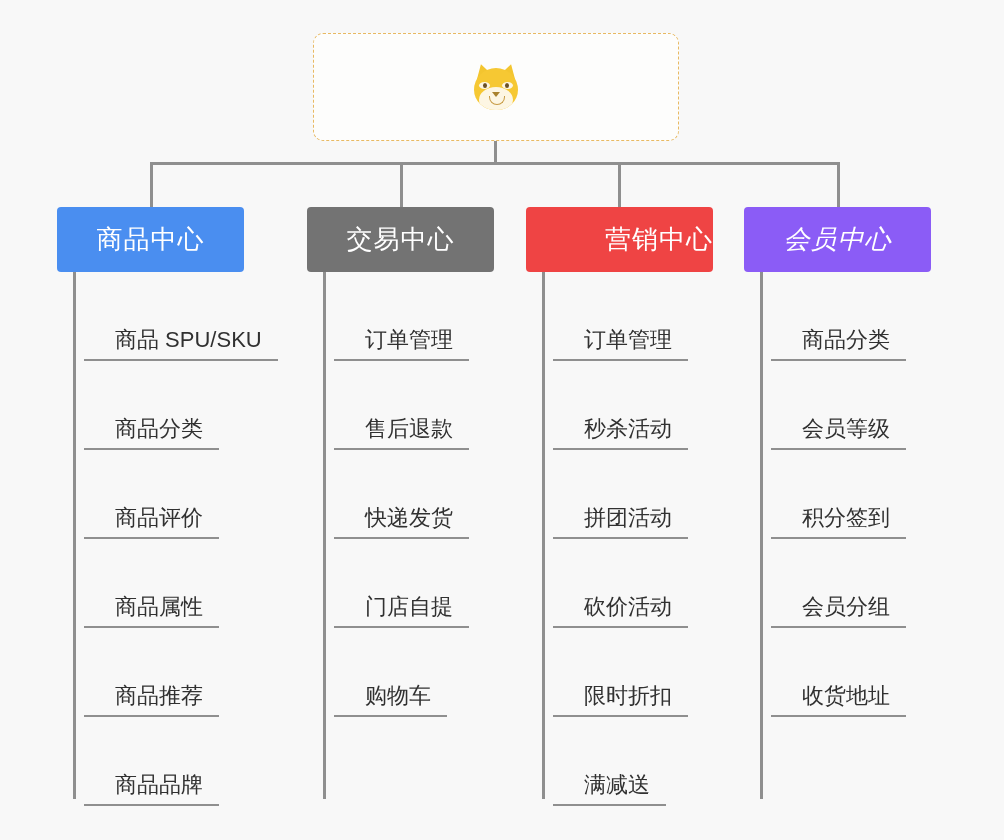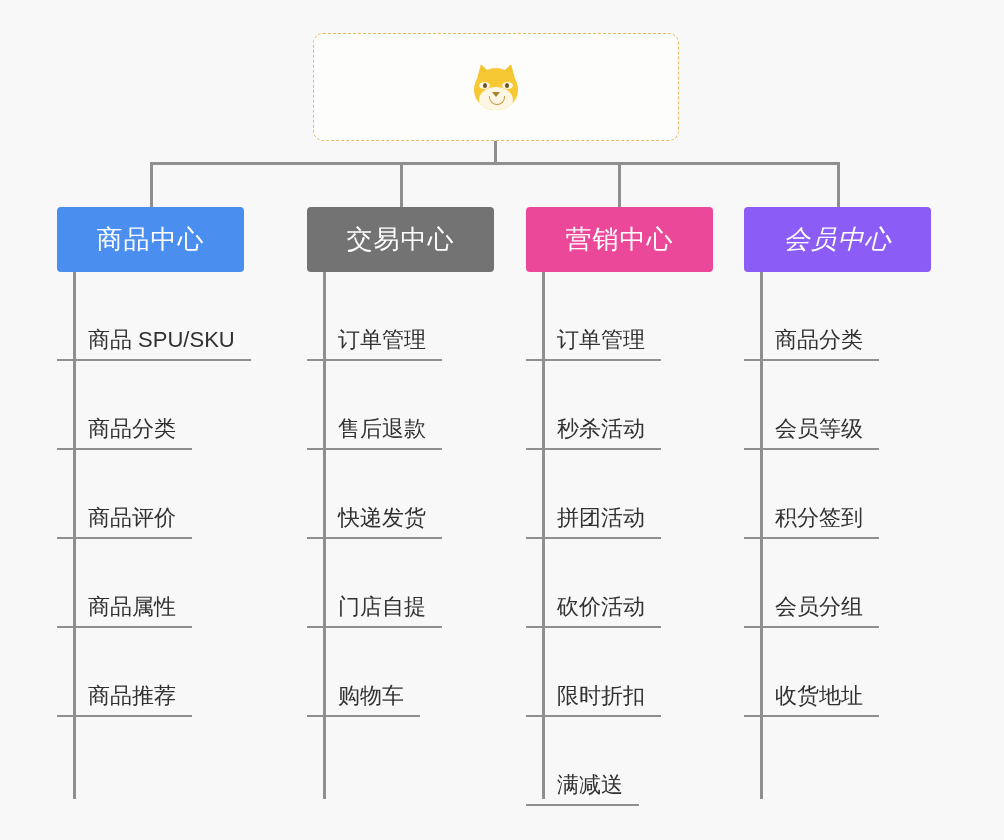--- a/index.html
+++ b/index.html
@@ -168,21 +168,21 @@
   .trunk {
     position: absolute;
     left: 16px;
     top: 65px;
     width: 3px;
     height: 527px;
     background: #8f8f8f;
   }
   .leaves {
     position: absolute;
-    left: 0;
+    left: 27px;
     top: 65px;
     width: 171px;
   }
   .leaf {
     position: relative;
     height: 89px;
     display: flex;
     align-items: flex-end;
     padding-left: 31px;
     box-sizing: border-box;
@@ -243,20 +243,23 @@
         </div>
       <div class="leaf">
           <span class="leaf-label">商品评价</span>
         </div>
       <div class="leaf">
           <span class="leaf-label">商品属性</span>
         </div>
       <div class="leaf">
           <span class="leaf-label">商品推荐</span>
         </div>
+      <div class="leaf">
+          <span class="leaf-label">商品品牌</span>
+        </div>
     </div>
   </div>
 
   <div class="column" style="left:307px;">
     <div class="cat-box" style="background: #737373;">
       <span>交易中心</span>
     </div>
     <div class="trunk"></div>
     <div class="leaves">
       <div class="leaf">
@@ -271,21 +274,21 @@
       <div class="leaf">
           <span class="leaf-label">门店自提</span>
         </div>
       <div class="leaf">
           <span class="leaf-label">购物车</span>
         </div>
     </div>
   </div>
 
   <div class="column" style="left:526px;">
-    <div class="cat-box" style="background: #ec4899;">
+    <div class="cat-box" style="background: #ef4444; justify-content: flex-end;">
       <span>营销中心</span>
     </div>
     <div class="trunk"></div>
     <div class="leaves">
       <div class="leaf">
           <span class="leaf-label">订单管理</span>
         </div>
       <div class="leaf">
           <span class="leaf-label">秒杀活动</span>
         </div>

